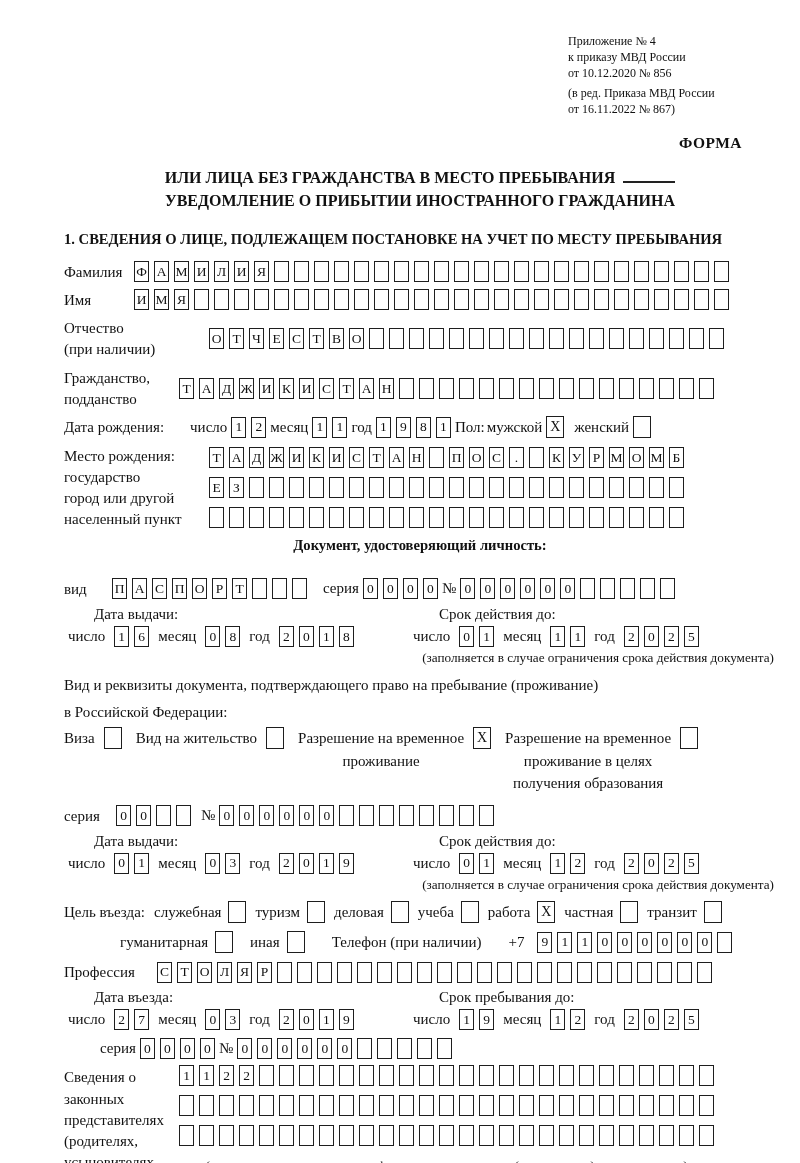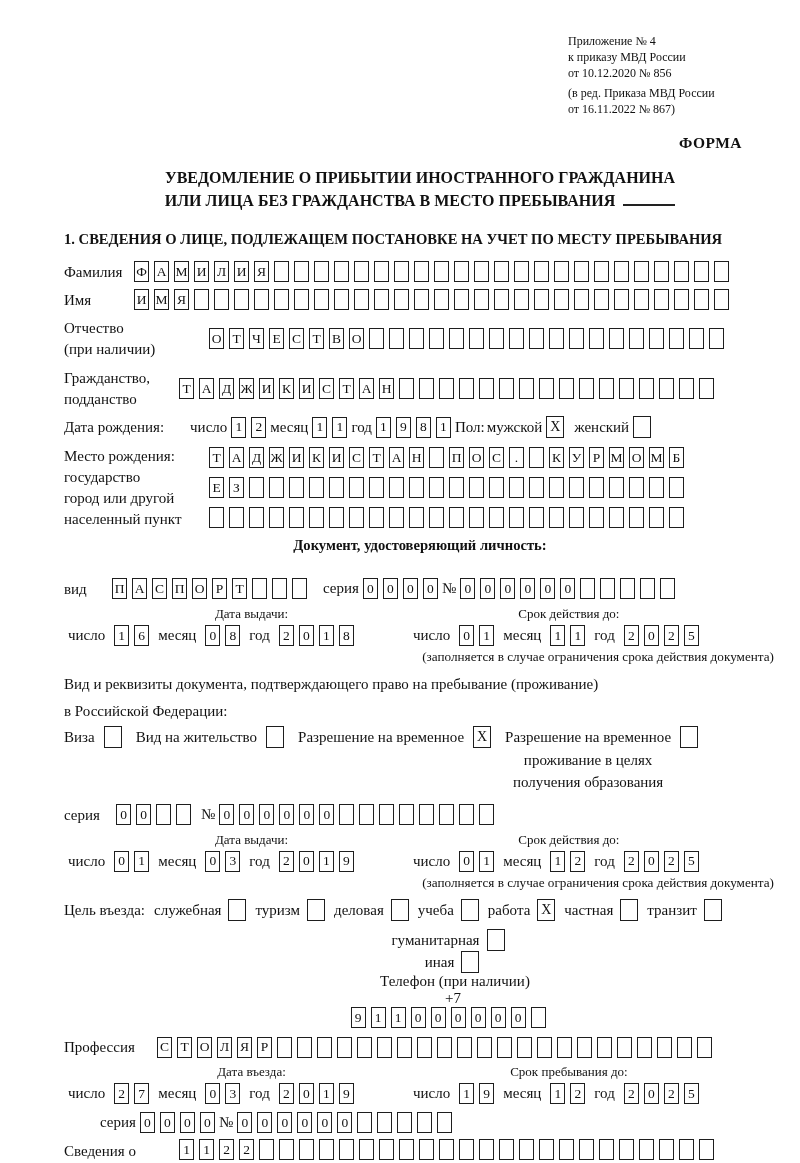--- a/index.html
+++ b/index.html
@@ -33,35 +33,35 @@
 
   .chk{flex:none;box-sizing:content-box;width:16px;height:20px;border:1.6px solid #1e1e1e;
        display:inline-flex;align-items:center;justify-content:center;font-size:14px;background:#fff;}
 
   .center-bold{text-align:center;font-weight:bold;font-size:14.6px;margin:6px 0 24px 0;}
 
   
   .dblock{display:flex;margin-bottom:0;}
   .dcol{width:345px;}
   .dcol.right{width:auto;}
-  .dhead{text-align:center;font-size:13px;margin-bottom:3px;padding-left:30px;}
+  .dhead{text-align:left;font-size:15px;margin-bottom:3px;padding-left:30px;}
   .dg{display:flex;align-items:center;column-gap:5px;font-size:15px;}
   .dnote{text-align:right;font-size:13.2px;margin:3px 2px 8px 0;}
 
   .ptext{font-size:15px;line-height:1.5;margin-bottom:4px;}
 
   
   .optrow{display:flex;align-items:flex-start;column-gap:14px;margin:4px 0 10px 0;font-size:15px;}
   .opt{display:flex;align-items:flex-start;column-gap:9px;}
   .olab{line-height:1.5;}
   .olab.centered{text-align:center;}
 
   .popt{display:flex;align-items:center;column-gap:7px;}
   .purpose-row{display:flex;align-items:center;column-gap:9px;font-size:15px;margin-bottom:8px;flex-wrap:nowrap;}
-  .indent{margin-left:56px;flex-direction:column;}
+  .indent{margin-left:56px;}
 
   .repwrap{display:flex;flex-direction:column;}
   .repnote{font-size:13.2px;text-align:center;margin-top:12px;}
 </style>
 </head>
 <body>
 
 <div class="page">
 
   <div class="hdr">
@@ -70,22 +70,22 @@
     <div>от 10.12.2020 № 856</div>
     <div class="hdr-amend">
       <div>(в ред. Приказа МВД России</div>
       <div>от 16.11.2022 № 867)</div>
     </div>
   </div>
 
   <div class="forma">ФОРМА</div>
 
   <div class="title">
+    <div><span>ИЛИ ЛИЦА БЕЗ ГРАЖДАНСТВА В МЕСТО ПРЕБЫВАНИЯ</span><span class="blank"></span></div>
     <div>УВЕДОМЛЕНИЕ О ПРИБЫТИИ ИНОСТРАННОГО ГРАЖДАНИНА</div>
-    <div><span>ИЛИ ЛИЦА БЕЗ ГРАЖДАНСТВА В МЕСТО ПРЕБЫВАНИЯ</span><span class="blank"></span></div>
   </div>
 
   <div class="sec">1. СВЕДЕНИЯ О ЛИЦЕ, ПОДЛЕЖАЩЕМ ПОСТАНОВКЕ НА УЧЕТ ПО МЕСТУ ПРЕБЫВАНИЯ</div>
 
   <div class="frow rowline">
     <div class="flabel w70">Фамилия</div>
     <div class="cells">
         <span class="cell">Ф</span>
         <span class="cell">А</span>
         <span class="cell">М</span>
@@ -436,20 +436,21 @@
       <span class="olab">Виза</span>
       <span class="chk"></span>
     </div>
     <div class="opt">
       <span class="olab">Вид на жительство</span>
       <span class="chk"></span>
     </div>
     <div class="opt">
       <span class="olab centered">
         <div>Разрешение на временное</div>
+        <div>проживание</div>
       </span>
       <span class="chk">X</span>
     </div>
     <div class="opt">
       <span class="olab centered">
         <div>Разрешение на временное</div>
         <div>проживание в целях</div>
         <div>получения образования</div>
       </span>
       <span class="chk"></span>

